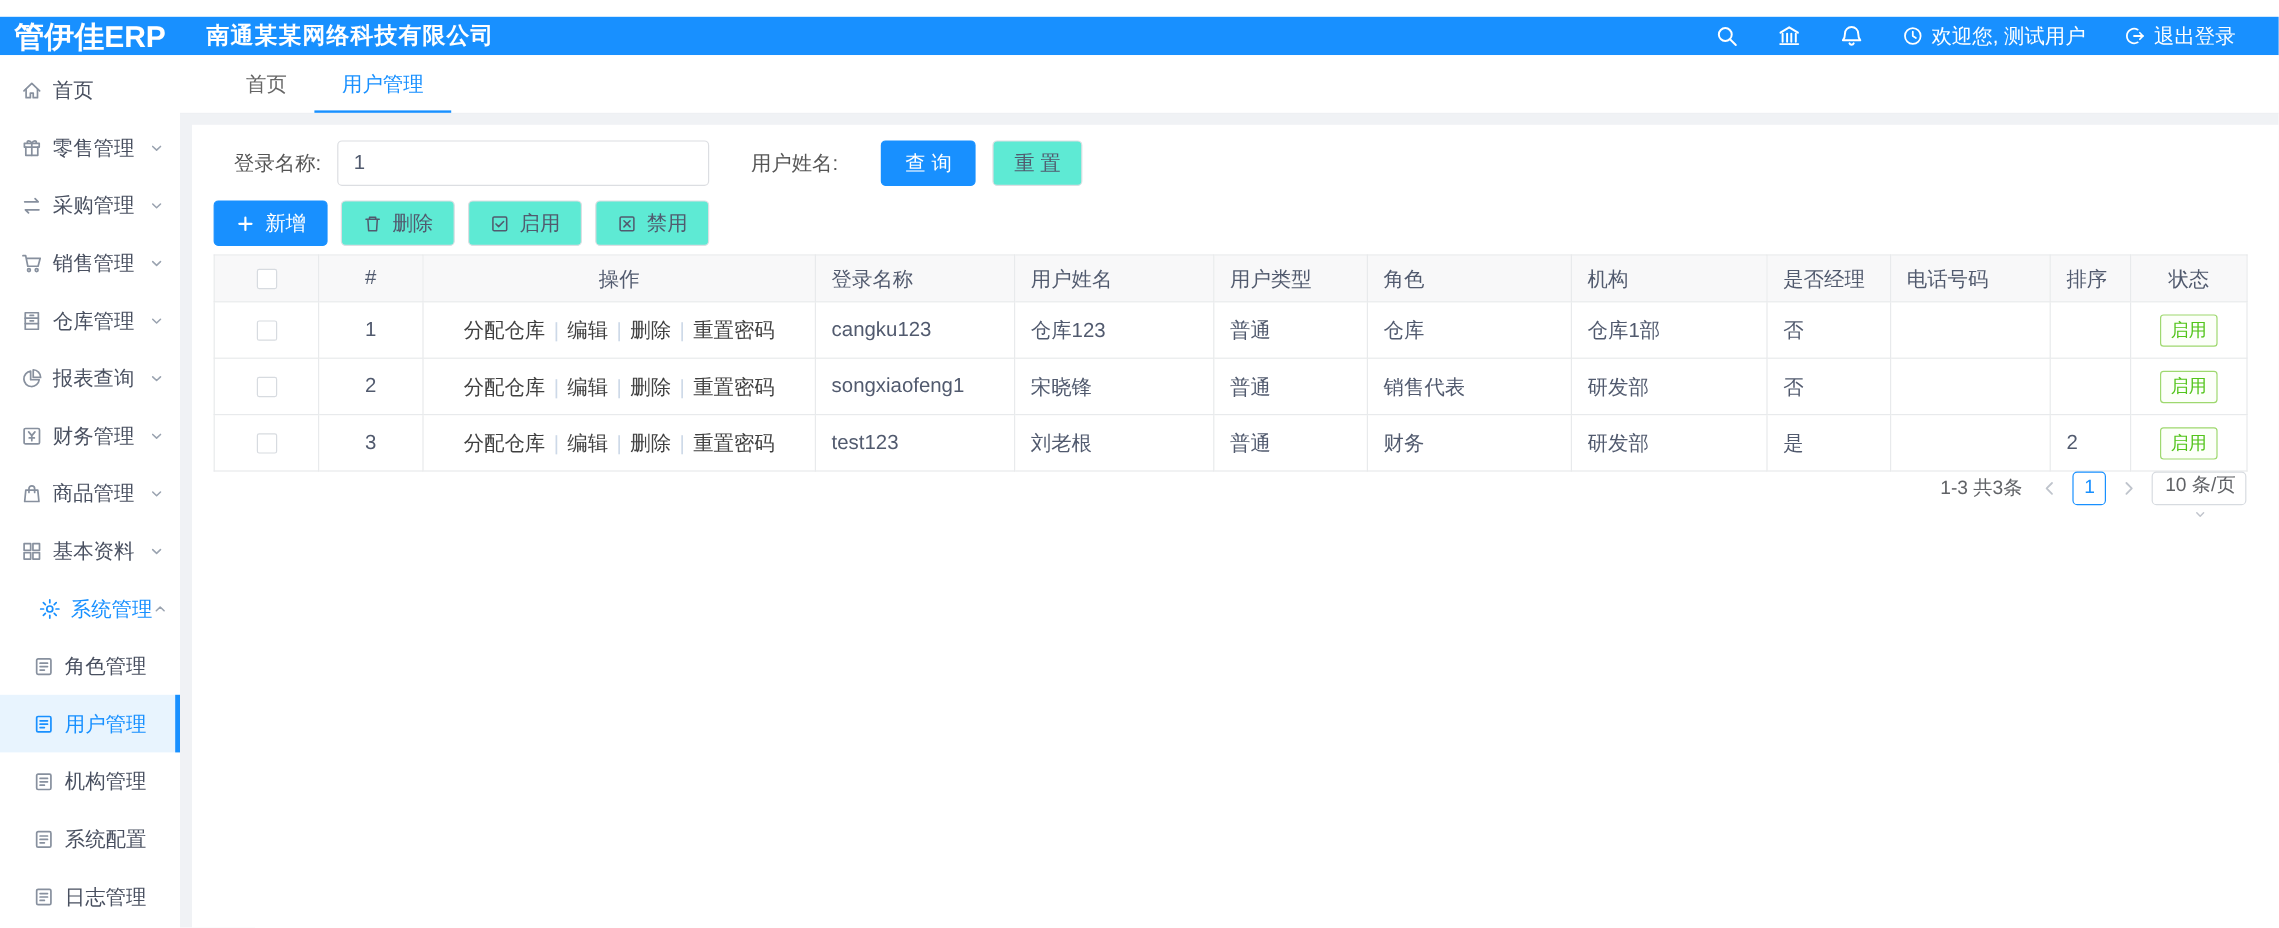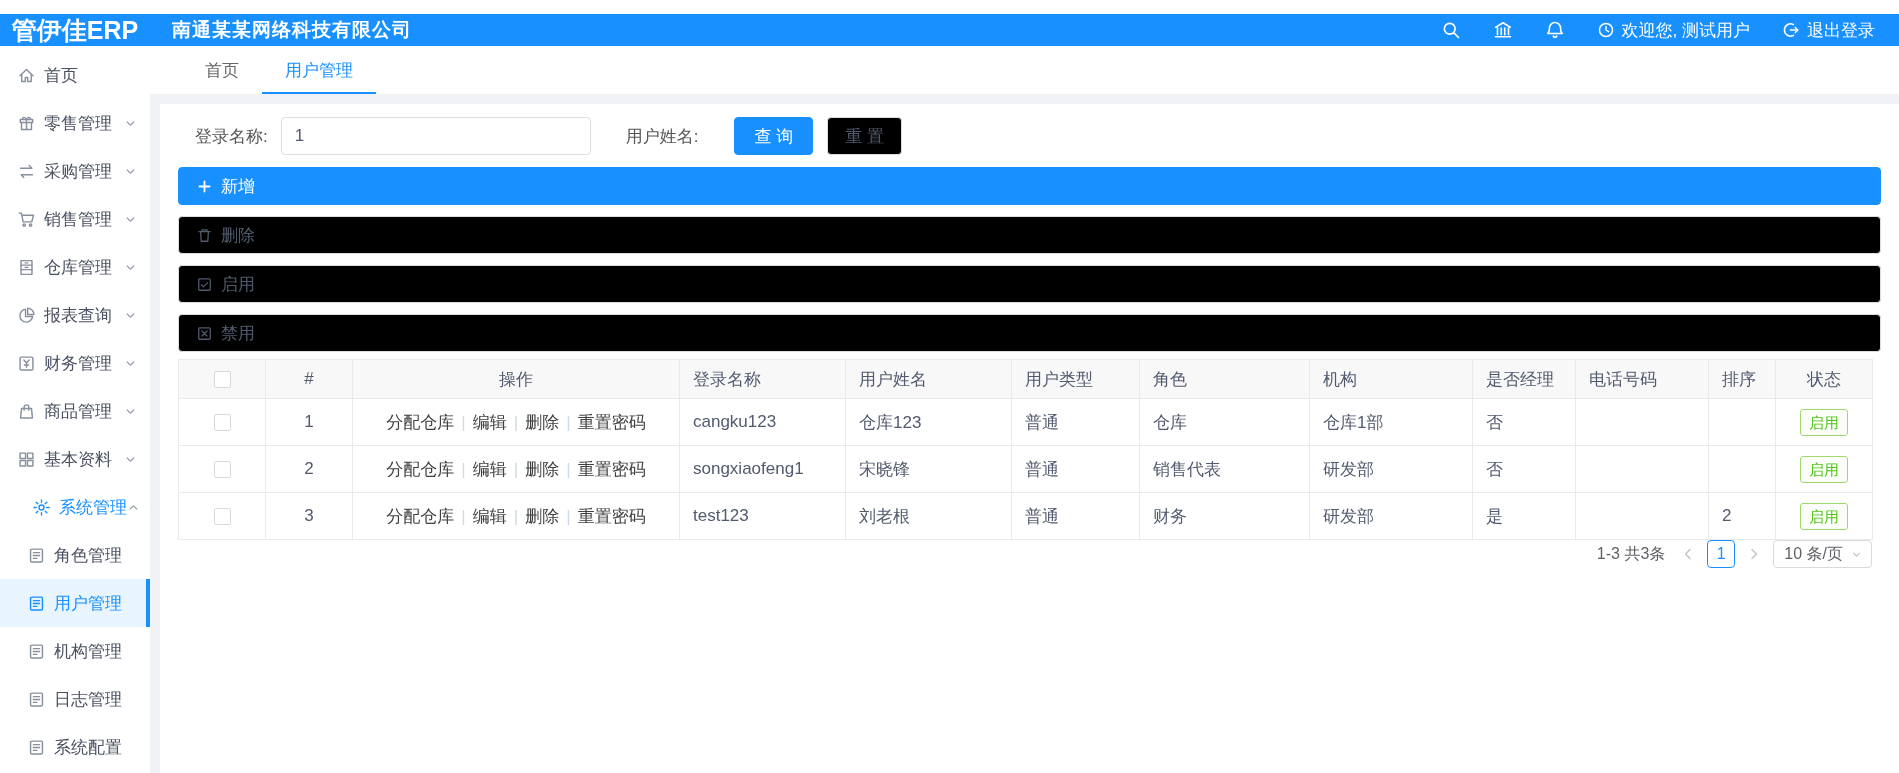--- a/index.html
+++ b/index.html
@@ -4,21 +4,21 @@
 <style>
   * { box-sizing: border-box; margin: 0; padding: 0; }
   html,body { width:1899px; height:773px; overflow:hidden; }
   body { font-family:"Liberation Sans","DejaVu Sans",sans-serif; color:#515a6e; background:#fff; }
   svg { fill:none; stroke:currentColor; stroke-width:1.2; stroke-linecap:round; stroke-linejoin:round; display:block; }
 
   
   .topbar { height:32px; background:#1890ff; display:flex; align-items:center; color:#fff;margin-top:14px; }
   .logo { width:150px; text-align:center; font-size:25px; font-weight:bold; white-space:nowrap; cursor:pointer; }
   .company { font-size:19px; font-weight:bold; margin-left:22px; letter-spacing:1px; }
-  .topbar-right { margin-left:auto; display:flex; align-items:center; gap:32px; padding-right:24px; font-size:17px; }
+  .topbar-right { margin-left:auto; display:flex; align-items:center; gap:32px; padding-right:36px; font-size:17px; }
   .tb-ic { width:20px; height:20px; cursor:pointer; }
   .tb-ic svg { width:20px; height:20px; stroke-width:1.3; }
   .tb-ic.sm, .tb-ic.sm svg { width:18px; height:18px; }
   .tb-item { display:flex; align-items:center; gap:7px; cursor:pointer; white-space:nowrap; }
 
   
   .layout { display:flex; height:729px; }
   .sidebar { width:150px; background:#fff; padding-top:5px; flex:none; overflow:hidden; }
   .menu-item { height:48px; display:flex; align-items:center; padding:0 13px 0 17px; font-size:17px; color:#495060; cursor:pointer; white-space:nowrap; }
   .mi-icon { width:19px; height:19px; color:#87909e; margin-right:8px; flex:none; }
@@ -42,50 +42,50 @@
 
   
   .filter-row { display:flex; align-items:center; margin-top:13px; font-size:17px; color:#555; }
   .flabel.first { margin-left:17px; }
   .flabel { margin-right:13px; white-space:nowrap; }
   .flabel.l2 { margin-left:35px; }
   .input { height:38px; border:1px solid #dcdee2; border-radius:4px; padding:0 13px; font-size:17px; color:#515a6e; outline:none; font-family:inherit; background:#fff; }
   .input::placeholder { color:#c0c4cc; }
   .input.w1 { width:310px; }
   .input.w2 { width:315px; }
-  .btn { height:38px; border:1px solid #dcdee2; background:#000000; color:#515a6e; border-radius:4px; font-size:17px; padding:0 17px; display:inline-flex; align-items:center; gap:8px; cursor:pointer; font-family:inherit; white-space:nowrap; }
+  .btn { height:38px; border:1px solid #dcdee2; background:#5eead4; color:#515a6e; border-radius:4px; font-size:17px; padding:0 17px; display:inline-flex; align-items:center; gap:8px; cursor:pointer; font-family:inherit; white-space:nowrap; }
   .btn.primary { background:#1890ff; border-color:#1890ff; color:#fff; }
   .btn.search { margin-left:23px; padding:0 19px; }
   .btn.reset { margin-left:14px; }
   .btn-ic { width:17px; height:17px; }
   .btn-ic svg { width:17px; height:17px; }
   .btn.primary .btn-ic svg { stroke-width:1.7; }
 
   
-  .toolbar { display:flex; gap:11px; margin-top:12px;flex-direction:column; }
+  .toolbar { display:flex; gap:11px; margin-top:12px; }
 
   
   table.grid { border-collapse:collapse; table-layout:fixed; width:1694px; margin-top:7px; font-size:17px; }
   .grid th, .grid td { border:1px solid #e8eaec; padding:0 13px; text-align:left; font-weight:normal; color:#515a6e; white-space:nowrap; overflow:hidden; }
   .grid thead th { background:#f8f8f9; height:39px; }
   .grid tbody td { height:47px; background:#fff; }
   .grid .center { text-align:center; }
   .checkbox { display:inline-block; width:17px; height:17px; border:1px solid #d7dbe0; border-radius:2px; background:#fff; vertical-align:middle; cursor:pointer; }
   a.action { color:#404040; text-decoration:none; cursor:pointer; }
   .sep { color:#cdd9e8; margin:0 7px; }
   .badge { display:inline-block; border:1px solid #9ed86f; color:#52c41a; background:#fcfff9; border-radius:3px; font-size:15px; line-height:1; padding:5px 8px; cursor:pointer; }
 
   
   .pagi-wrap { width:1694px; }
   .pagination { display:flex; align-items:center; justify-content:flex-end; gap:11px; font-size:16px; color:#606266; }
   .pg-total { margin-right:4px; }
   .pg-arrow { width:16px; height:16px; color:#bfc4cc; cursor:pointer; }
   .pg-arrow svg { width:16px; height:16px; stroke-width:1.5; }
   .pg-page { min-width:28px; height:28px; line-height:26px; text-align:center; border:1px solid #1890ff; color:#1890ff; border-radius:4px; cursor:pointer; background:#fff; }
-  .pg-size { height:28px; border:1px solid #d7dbe0; border-radius:4px; background:#fff; display:flex; align-items:center; gap:7px; padding:0 8px 0 10px; cursor:pointer; color:#606266; }
+  .pg-size { height:28px; border:1px solid #d7dbe0; border-radius:4px; background:#fff; display:flex; align-items:center; gap:7px; padding:0 8px 0 10px; cursor:pointer; color:#606266;flex-direction:column; }
   .pg-chev { width:13px; height:13px; color:#c0c4cc; }
   .pg-chev svg { width:13px; height:13px; stroke-width:1.5; }
 </style>
 </head>
 <body>
 
 <div class="app">
 
   <header class="topbar">
     <div class="logo">管伊佳ERP</div>
@@ -304,30 +304,30 @@
             </span>
             <span class="mi-label">机构管理</span>
           </div>
           <div class="menu-item">
             <span class="mi-icon">
               <svg viewBox="0 0 16 16">
                 <rect x="3" y="2.6" width="10" height="10.8" rx="1"></rect>
                 <path d="M5.4 5.6h5.2M5.4 8h5.2M5.4 10.4h3"></path>
               </svg>
             </span>
-            <span class="mi-label">日志管理</span>
+            <span class="mi-label">系统配置</span>
           </div>
           <div class="menu-item">
             <span class="mi-icon">
               <svg viewBox="0 0 16 16">
                 <rect x="3" y="2.6" width="10" height="10.8" rx="1"></rect>
                 <path d="M5.4 5.6h5.2M5.4 8h5.2M5.4 10.4h3"></path>
               </svg>
             </span>
-            <span class="mi-label">系统配置</span>
+            <span class="mi-label">日志管理</span>
           </div>
         </div>
       </aside>
 
     <main class="main">
       <div class="tabbar">
         <div class="tab">首页</div>
         <div class="tab active">用户管理</div>
       </div>
 

